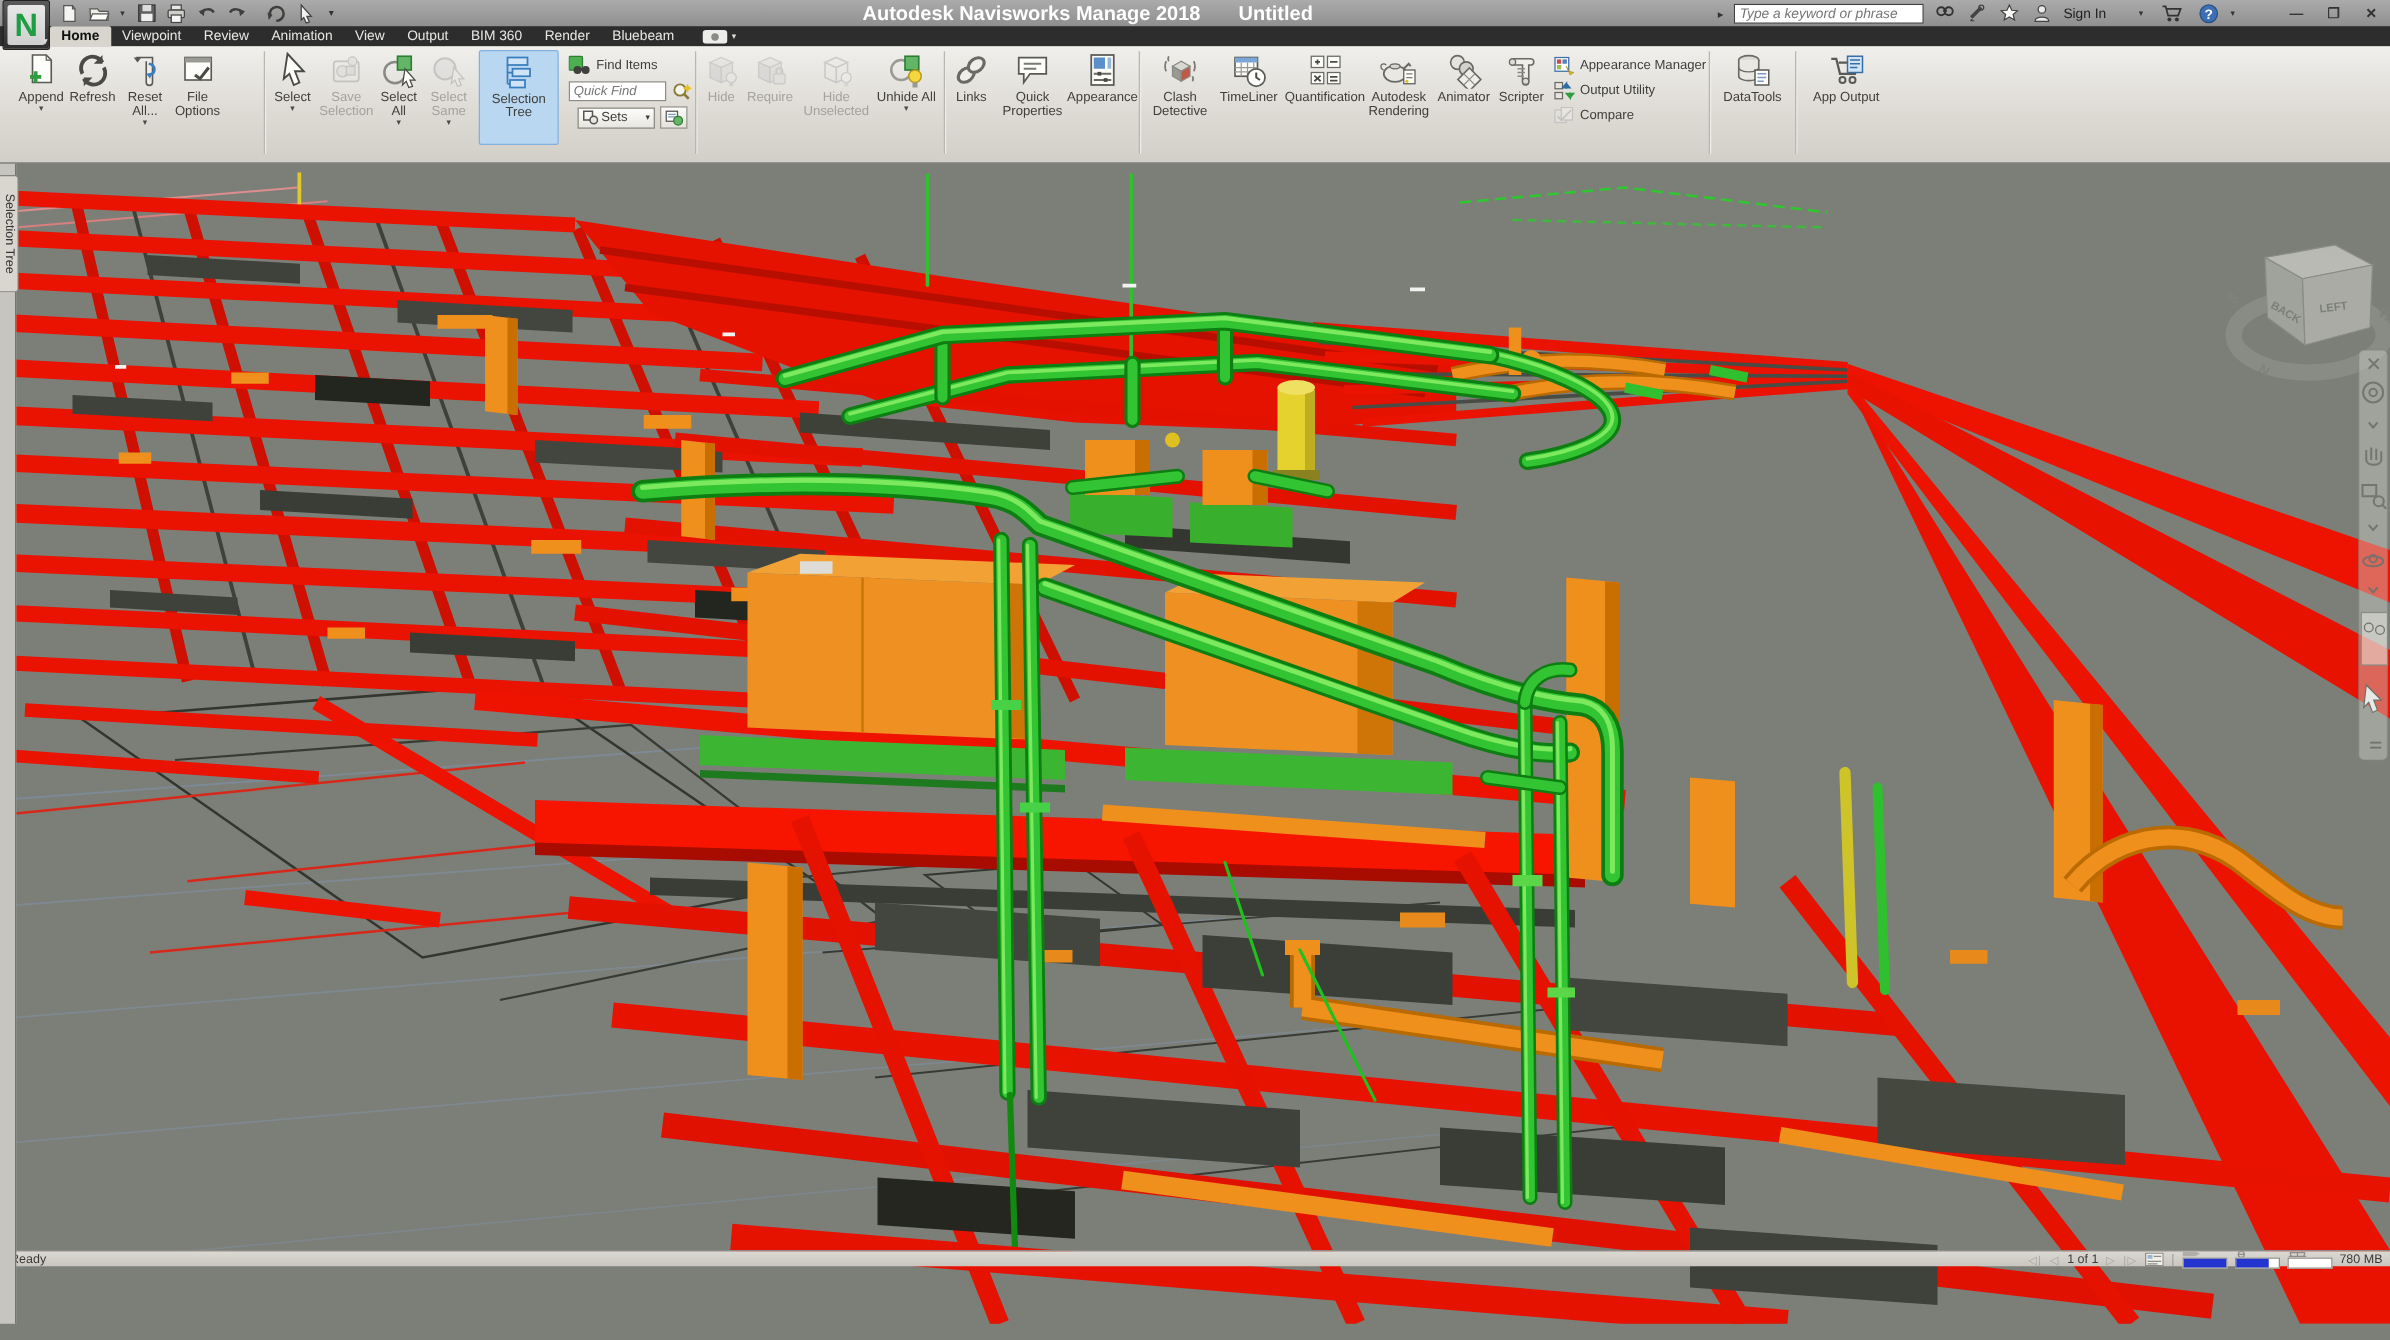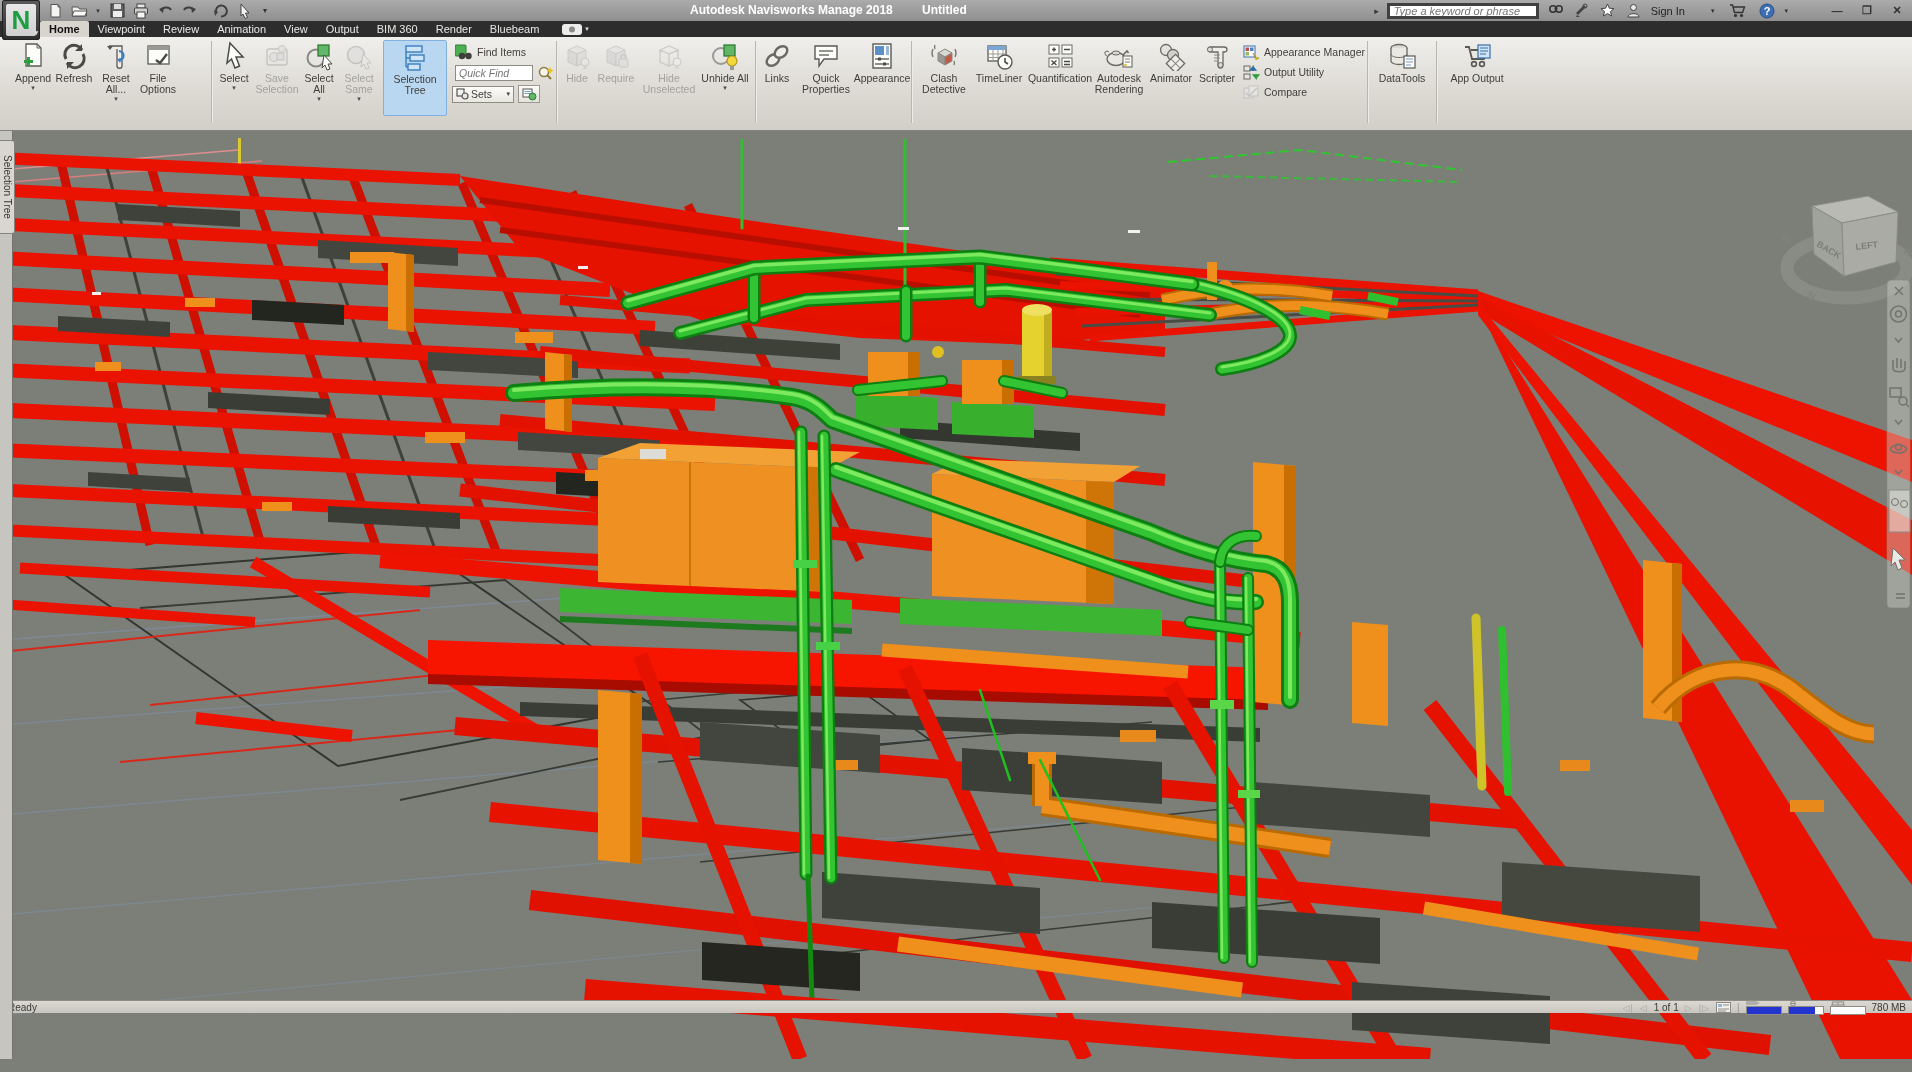--- a/index.html
+++ b/index.html
@@ -9,24 +9,24 @@
   .titlebar{position:absolute;left:0;top:0;width:1912px;height:21px;
     background:linear-gradient(#ababab,#8f8f8f);display:flex;align-items:center;}
   .app-logo{position:absolute;left:2px;top:0;width:38px;height:40px;z-index:30;
     background:linear-gradient(#5a5a5a,#2e2e2e);border:1px solid #222;border-radius:2px;
     display:flex;align-items:center;justify-content:center;color:#2fae4e;font-weight:bold;font-size:26px;}
   .app-logo .nv{background:linear-gradient(#e8e8e8,#cfcfcf);border-radius:2px;width:30px;height:32px;
     display:flex;align-items:center;justify-content:center;color:#1d9e43;}
   .app-logo .dd{position:absolute;right:1px;bottom:2px;font-size:7px;color:#ddd;}
   .qat{position:absolute;left:46px;top:2px;display:flex;align-items:center;gap:6px;height:17px;}
   .qat .qbtn{width:18px;height:16px;display:flex;align-items:center;justify-content:center;}
-  .title-text{position:absolute;left:690px;top:3px;font-size:12px;font-weight:bold;color:#fff;white-space:nowrap;}
+  .title-text{position:absolute;left:690px;top:3px;font-size:16px;font-weight:bold;color:#fff;white-space:nowrap;}
   .title-text .doc{margin-left:26px;}
   .tb-right{position:absolute;right:4px;top:2px;display:flex;align-items:center;gap:8px;height:17px;}
-  .search-box{width:152px;height:16px;background:#fff;border:3px solid #404040;font-size:11px;
+  .search-box{width:152px;height:16px;background:#fff;border:1px solid #404040;font-size:11px;
     font-style:italic;color:#777;padding:0 4px;font-family:"Liberation Sans",sans-serif;}
   .tb-ic{display:flex;align-items:center;justify-content:center;width:18px;height:16px;}
   .signin{font-size:11px;color:#222;white-space:nowrap;}
   .win-glyph{font-size:11px;color:#333;font-weight:bold;width:22px;text-align:center;}
   
   .tabstrip{position:absolute;left:0;top:21px;width:1912px;height:16px;background:#2d2d2d;
     display:flex;align-items:flex-end;padding-left:40px;}
   .rtab{font-size:11px;color:#e8e8e6;padding:2px 9px 2px 9px;height:16px;display:flex;align-items:center;cursor:default;}
   .rtab.active{background:#d8d5cf;color:#111;border-radius:2px 2px 0 0;font-weight:bold;}
   .ribbon-opts{margin-left:14px;display:flex;align-items:center;gap:3px;height:16px;}
@@ -300,21 +300,21 @@
     <span>Find Items</span>
   </div>
   <div class="srow" style="left:455px;top:27px">
     <input class="qfind" placeholder="Quick Find" style="">
     <svg width="18" height="16">
         <circle cx="7" cy="7" r="4.5" fill="#f6f4ec" stroke="#8a7a3a" stroke-width="1.5"></circle>
         <line x1="10" y1="10" x2="14" y2="14" stroke="#8a7a3a" stroke-width="2"></line>
         <path d="M13,2 l1.2,2.4 l2.4,1.2 l-2.4,1.2 l-1.2,2.4 l-1.2,-2.4 l-2.4,-1.2 l2.4,-1.2 Z" fill="#e8c31f"></path>
       </svg>
   </div>
-  <div class="srow" style="left:452px;top:48px">
+  <div class="srow" style="left:462px;top:48px">
     <div class="setsbox">
       <svg width="13" height="12">
           <rect x="1" y="1" width="7" height="7" fill="none" stroke="#555" stroke-width="1.2"></rect>
           <circle cx="9" cy="8" r="3" fill="#e8e6e0" stroke="#555" stroke-width="1.2"></circle>
         </svg>
       <span>Sets</span>
       <span style="font-size:7px;margin-left:auto">▾</span>
     </div>
     <div class="minibtn">
       <svg width="15" height="13">

